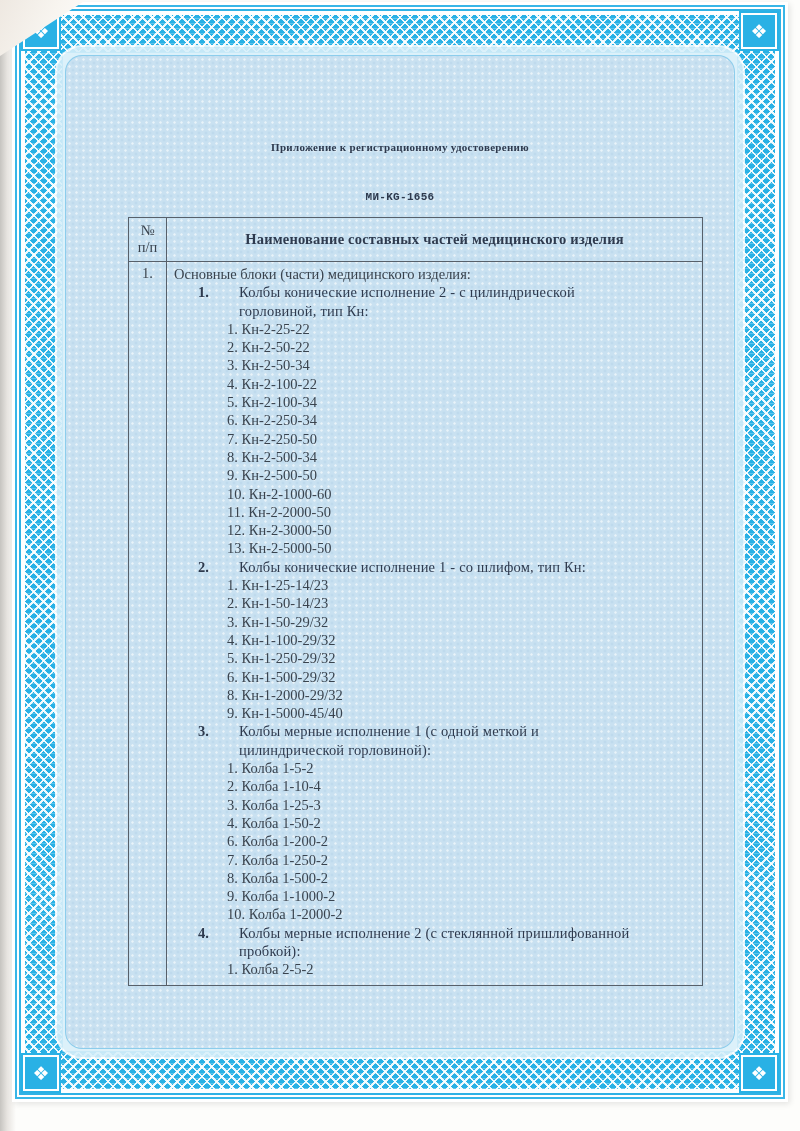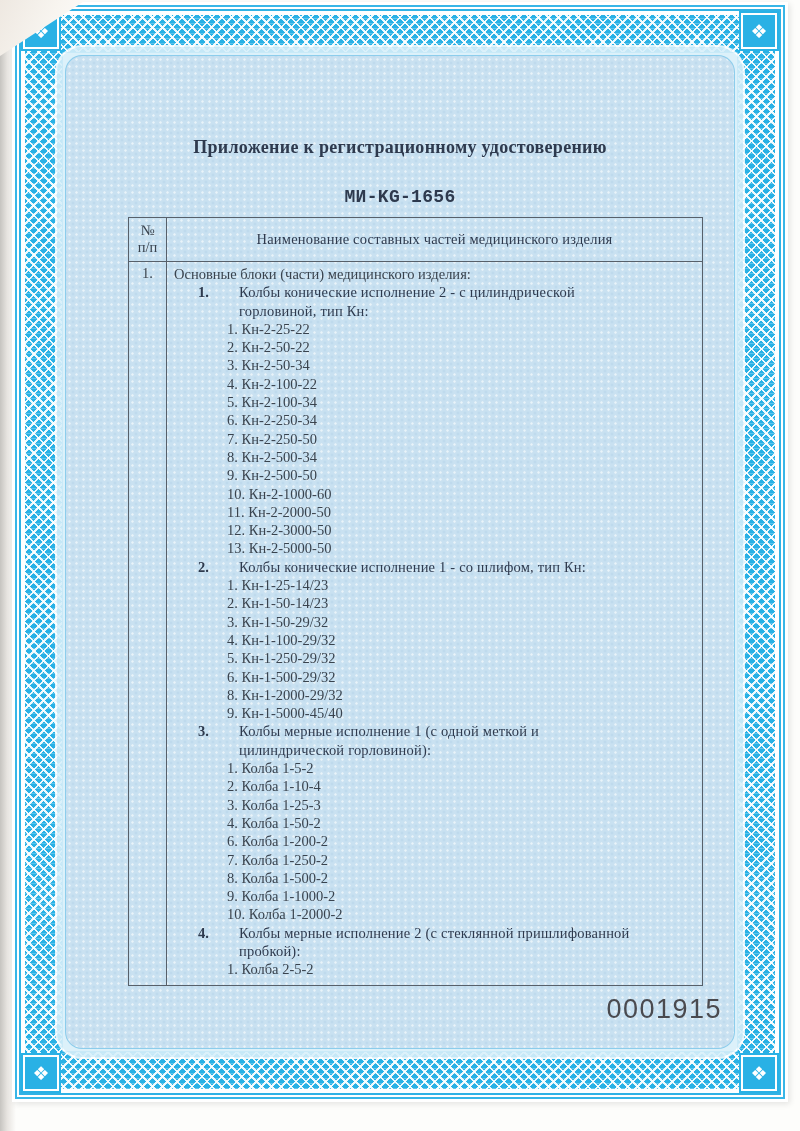--- a/index.html
+++ b/index.html
@@ -73,39 +73,39 @@
   .corner-cut {
     position:absolute; left:0; top:0; width:86px; height:56px;
     clip-path: polygon(0 0, 100% 0, 0 100%);
     background: linear-gradient(115deg, #eee8e1 0%, #f8f5f0 55%, #fdfdfb 100%);
     z-index:6;
   }
   
   .title-block { margin-top:82px; }
   .doc-title, .cert-num {
     text-align:center; font-weight:bold;
-    font-size:18px; line-height:19px;
+    font-size:11px; line-height:19px;
     color:#2e3a4e; letter-spacing:.3px;
   }
   .cert-num { margin-top:31px;font-family:Liberation Mono, monospace; }
   .doc-table {
     display:grid; grid-template-columns:38px 1fr;
     border:1.2px solid #57606a;
     margin:10px 31px 0 62px;
     font-size:14.5px; color:#39434e;
   }
   .th-num {
     border-right:1.2px solid #57606a; border-bottom:1.2px solid #57606a;
     text-align:center; padding:4px 0 5px; line-height:17px;
   }
   .th-num span { display:block; }
   .th-name {
     border-bottom:1.2px solid #57606a;
     display:flex; align-items:center; justify-content:center;
-    font-weight:normal; color:#2e3a4e; letter-spacing:.2px;
+    font-weight:bold; color:#2e3a4e; letter-spacing:.2px;
     padding:2px 8px;
   }
   .td-num { border-right:1.2px solid #57606a; text-align:center; padding-top:3px; }
   .td-body { padding:3px 6px 6px 7px; line-height:18.3px; }
   .intro { }
   .section { display:flex; padding-left:24px; }
   .sec-num { width:29px; flex:none; font-weight:bold; color:#2e3a4e; }
   .sec-body { flex:1; }
   .sec-title { font-weight:normal; color:#2e3a4e; white-space:pre-line; letter-spacing:.2px;margin-left:12px; }
   .sec-item { }
@@ -210,18 +210,17 @@
                 <div class="sec-body">
                   <div class="sec-title">Колбы мерные исполнение 2 (с стеклянной пришлифованной
 пробкой):</div>
                   <div class="sec-item">1. Колба 2-5-2</div>
                 </div>
               </div>
             </div>
         </div>
       </div>
 
-      <div class="serial">0001915</div>
     </div>
   </div>
 
   <div class="corner-cut"></div>
 </div>
 
 </body></html>

